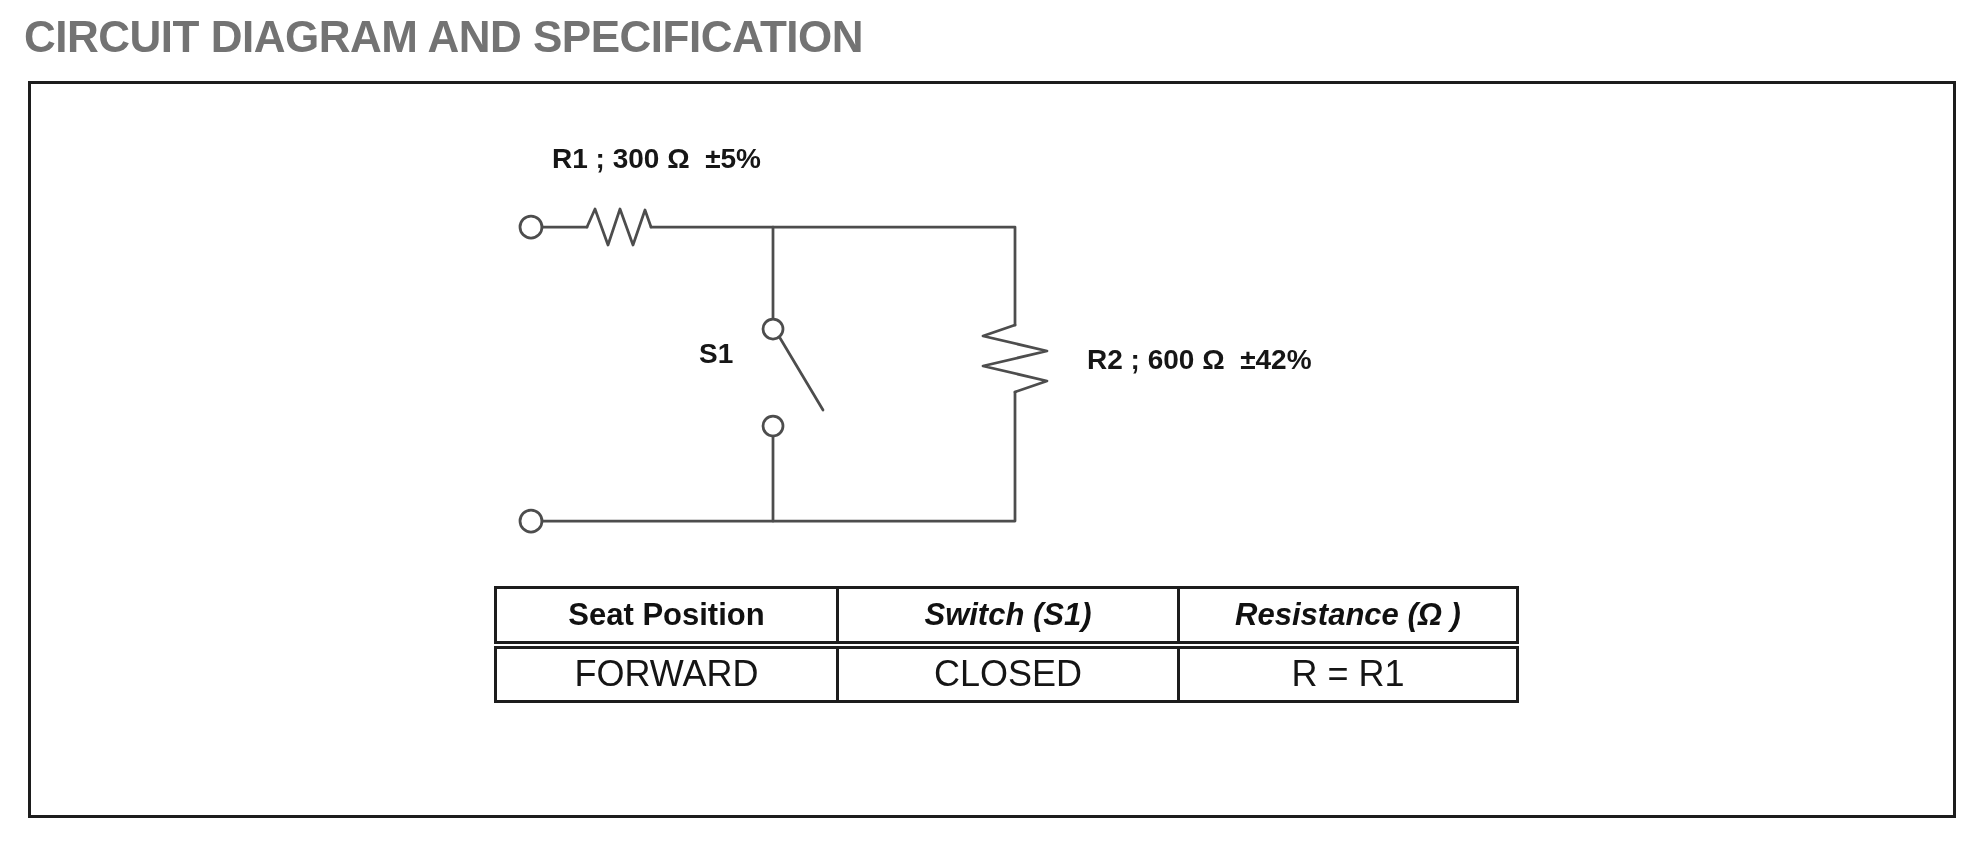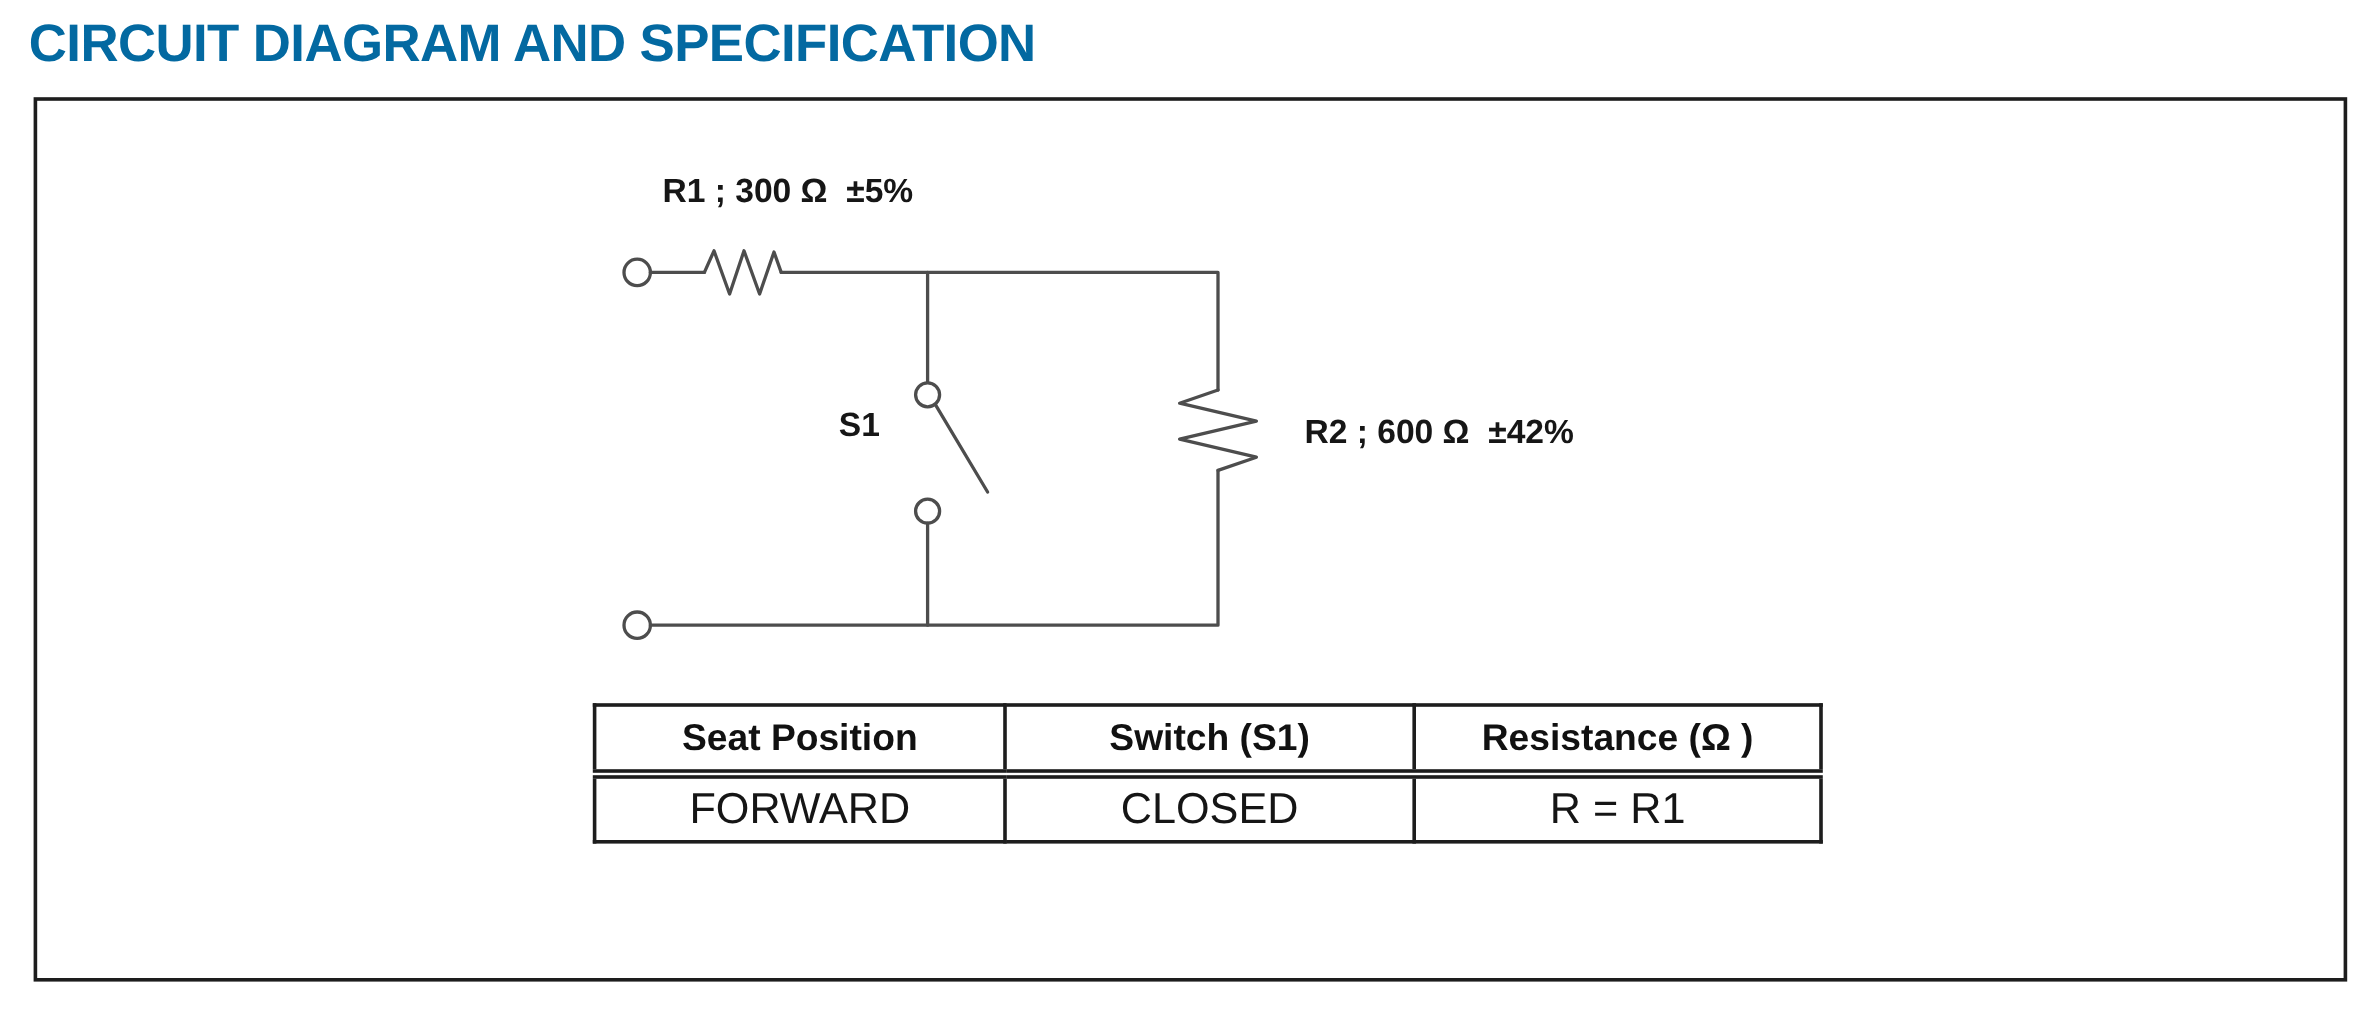--- a/index.html
+++ b/index.html
@@ -10,21 +10,21 @@
     color: #111111;
     overflow: hidden;
     position: relative;
   }
   .page-title {
     position: absolute;
     left: 24px; top: 12px;
     font-size: 44px;
     font-weight: 700;
     letter-spacing: -0.5px;
-    color: #0369a1;
+    color: #737373;
     white-space: pre;
   }
   .diagram-frame {
     position: absolute;
     left: 28px; top: 81px;
     width: 1928px; height: 737px;
     border: 3px solid #1d1d1d;
     background: #ffffff;
   }
   svg.circuit-svg {
@@ -64,22 +64,22 @@
     font-weight: 700;
     border-bottom: 8px double #1d1d1d;
   }
   .spec-table td {
     height: 57px;
     font-size: 36px;
     font-weight: 400;
     color: #151515;
   }
   .col-1 { width: 342px; }
-  .col-2 { width: 341px; }
-  .col-3 { width: 339px; }
+  .col-2 { width: 341px; font-style: italic; }
+  .col-3 { width: 339px; font-style: italic; }
 </style>
 </head>
 <body>
 
 <div class="page-title">CIRCUIT DIAGRAM AND SPECIFICATION</div>
 
 <div class="diagram-frame"></div>
 
 <svg class="circuit-svg" viewBox="0 0 1980 845" xmlns="http://www.w3.org/2000/svg" fill="none" stroke="#4d4d4d" stroke-width="2.75" stroke-linecap="round" stroke-linejoin="round">
 

